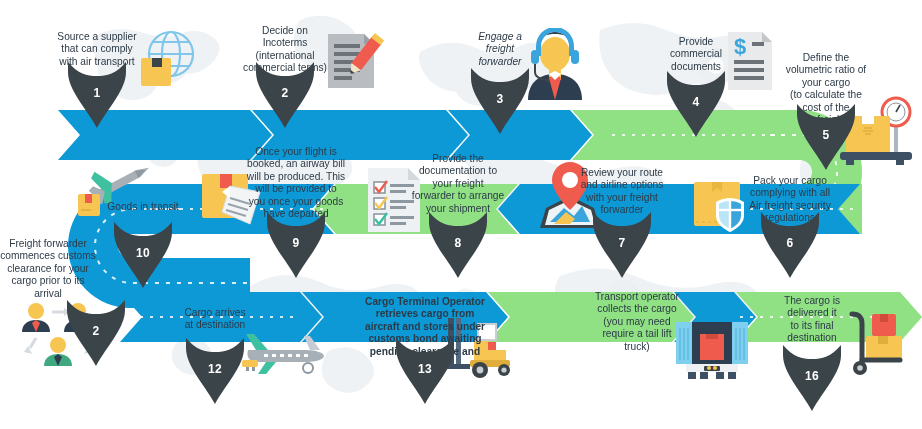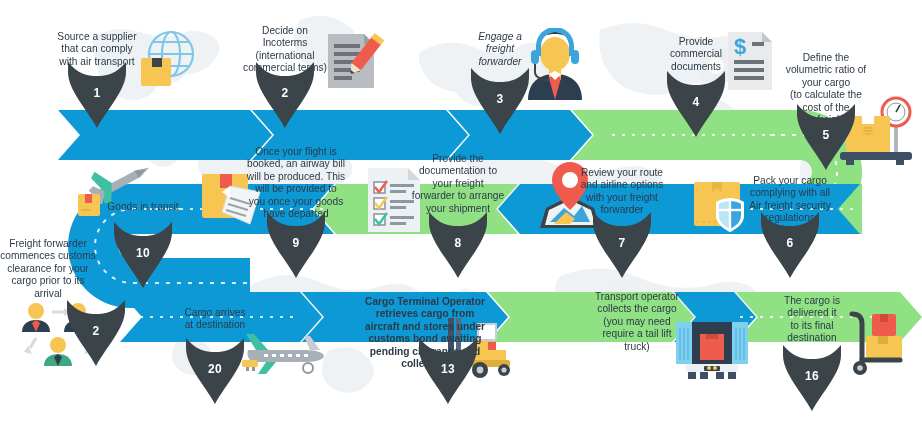--- a/index.html
+++ b/index.html
@@ -532,30 +532,30 @@
       </svg>
     <div class="num">2</div>
   </div>
 
   <div class="cap" style="left:215px;top:307px;width:110px;">Cargo arrives
 at destination</div>
   <div class="step" style="left:215px;top:338px;">
     <svg class="pin" viewBox="0 0 58 66">
         <path d="M0 0c10 12 19 14 29 14S48 12 58 0v10c0 18-18 36-29 56C18 46 0 28 0 10z" fill="#3b4449"></path>
       </svg>
-    <div class="num">20</div>
+    <div class="num">12</div>
   </div>
 
   <div class="cap" style="left:425px;top:296px;width:144px;font-weight:bold;">Cargo Terminal Operator
 retrieves cargo from
 aircraft and stores under
 customs bond awaiting
 pending clearance and
 collection</div>
-  <div class="step" style="left:448px;top:338px;">
+  <div class="step" style="left:425px;top:338px;">
     <svg class="pin" viewBox="0 0 58 66">
         <path d="M0 0c10 12 19 14 29 14S48 12 58 0v10c0 18-18 36-29 56C18 46 0 28 0 10z" fill="#3b4449"></path>
       </svg>
     <div class="num">13</div>
   </div>
 
   <div class="cap" style="left:637px;top:291px;width:120px;">Transport operator
 collects the cargo
 (you may need
 require a tail lift

